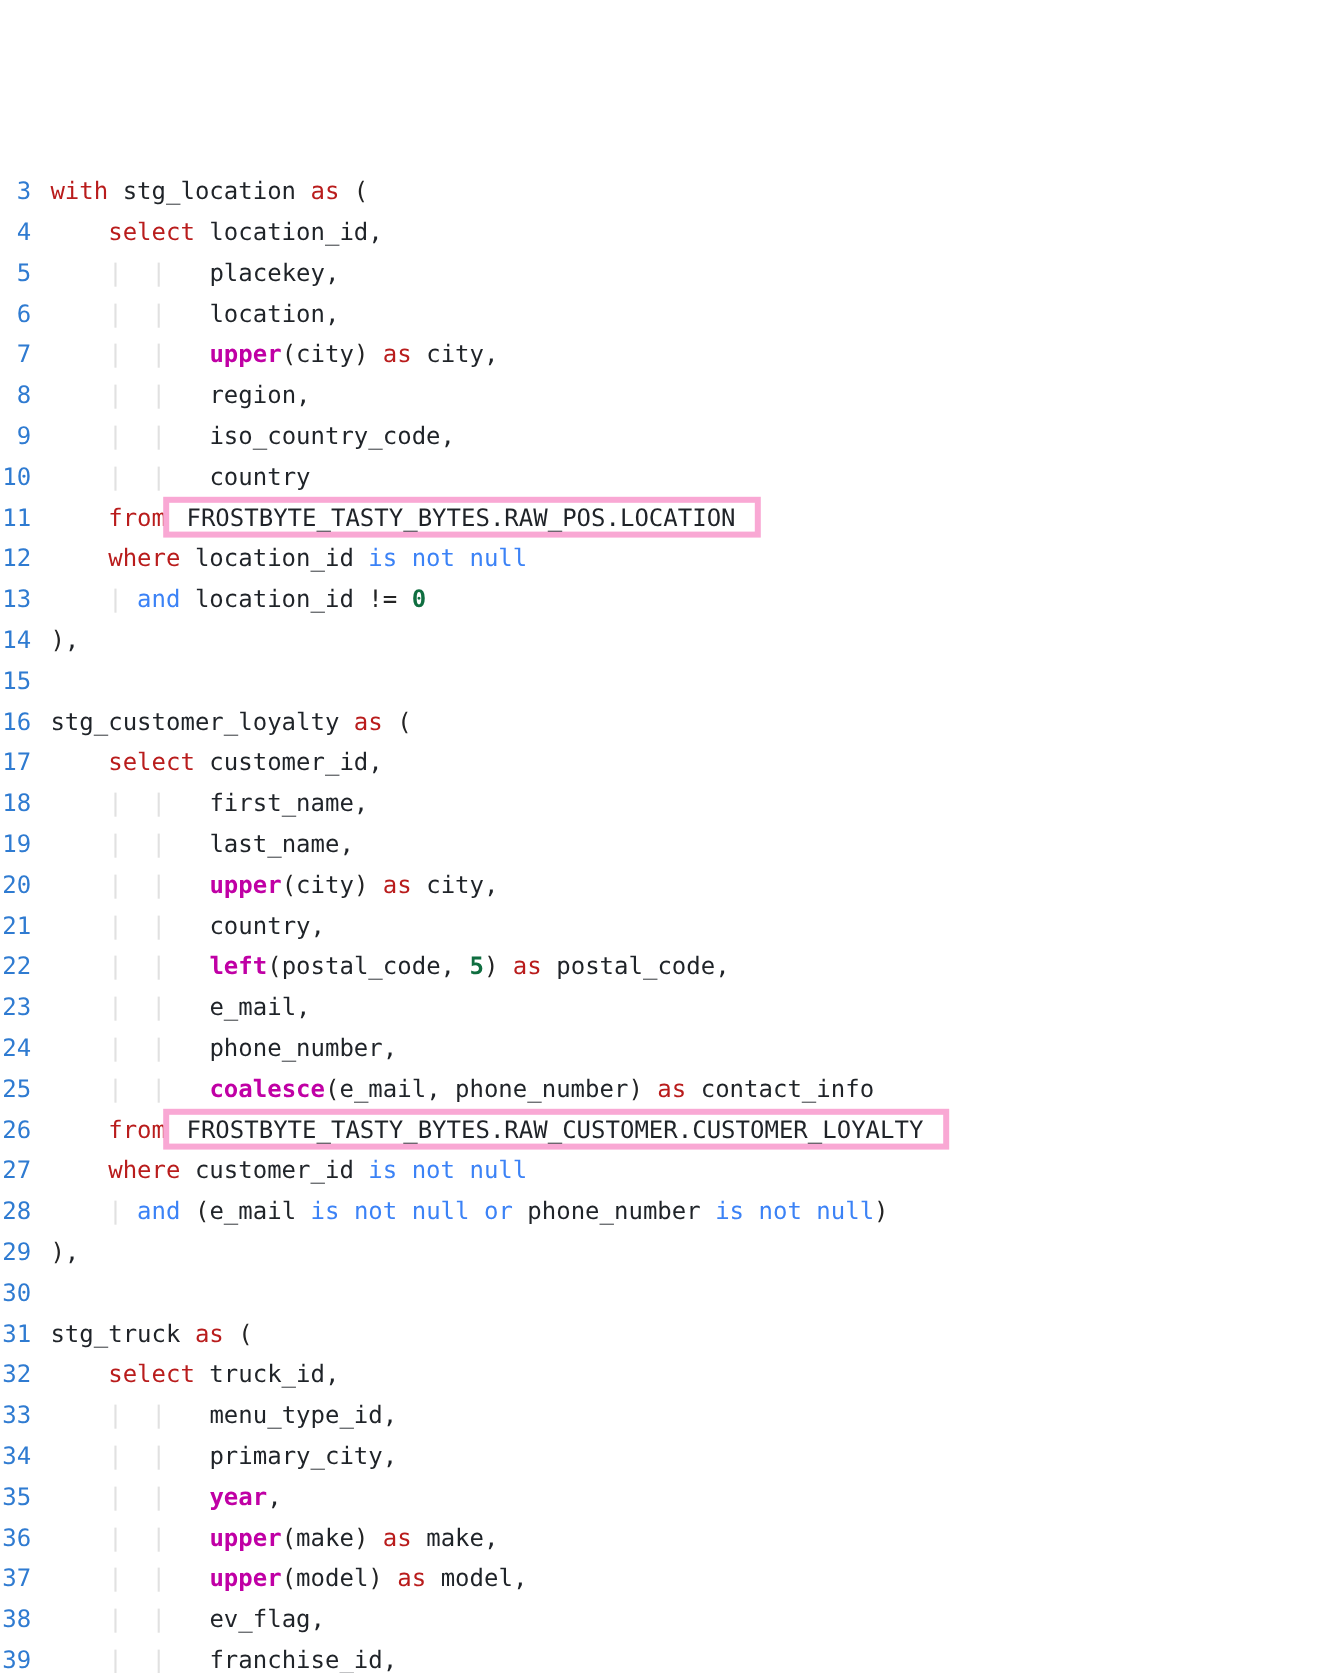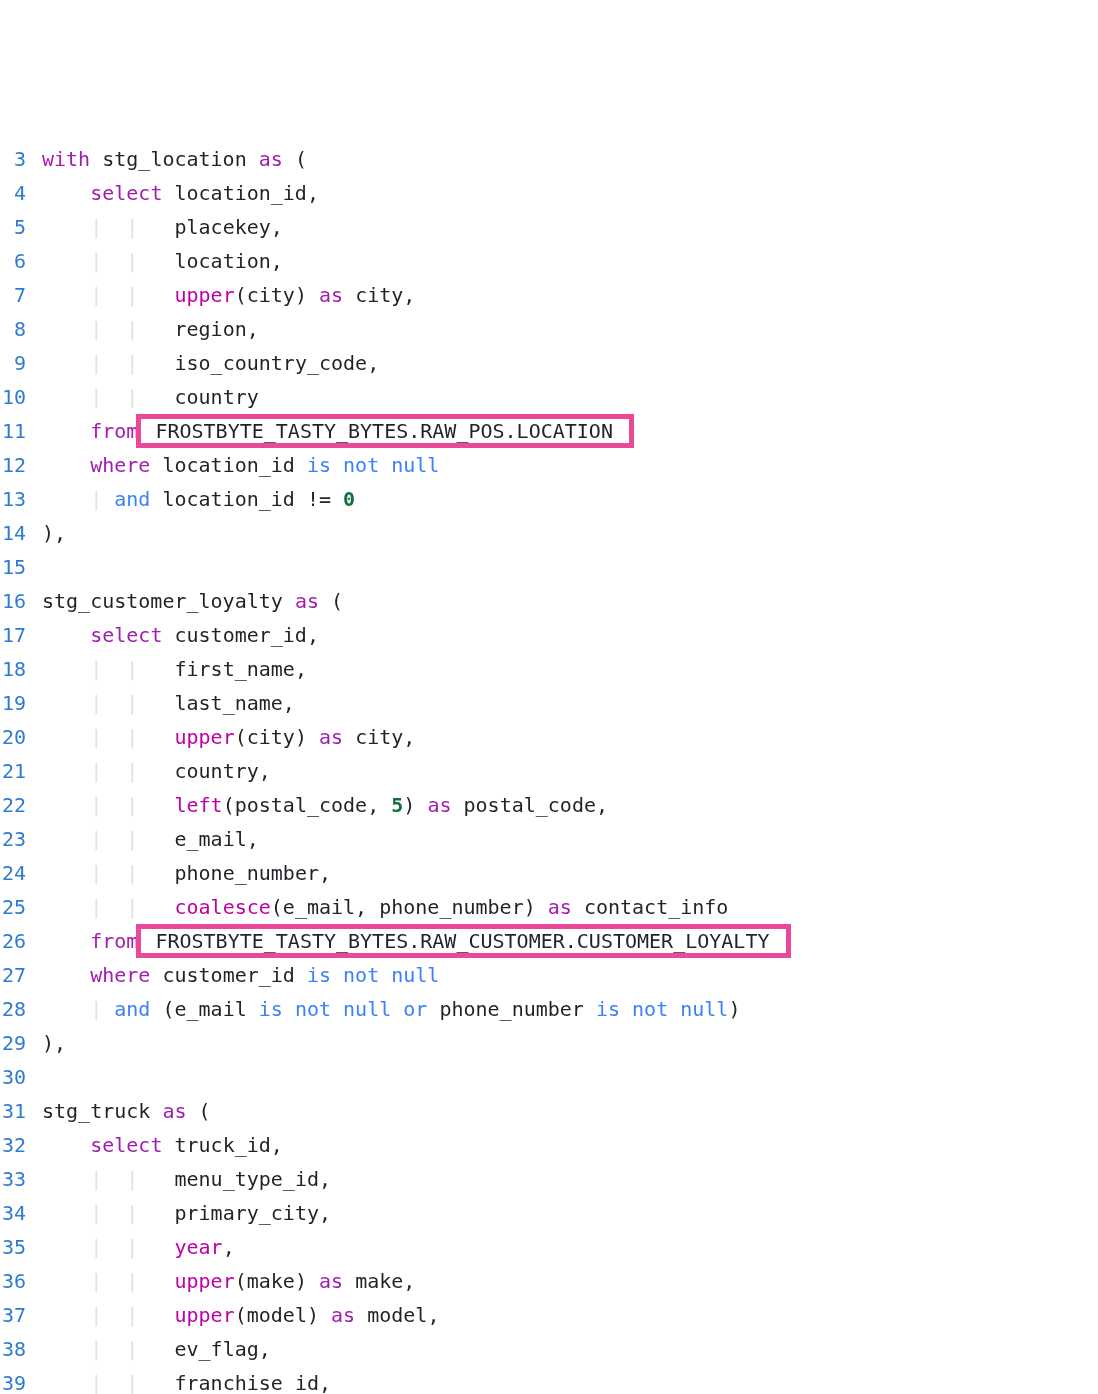--- a/index.html
+++ b/index.html
@@ -16,28 +16,28 @@
     .gutter {
       flex: 0 0 auto;
       text-align: right;
       padding-right: 16px;
       color: #2f7bd1;
       user-select: none;
       width: 42px;
     }
     .code { flex: 1; }
     .line { display: block; height: 1.7em; }
-    .kw      { color: #a21caf; }
-    .func    { color: #c000a5; }
+    .kw      { color: #b91c1c; }
+    .func    { color: #c000a5; font-weight: bold; }
     .punct   { color: #242424; }
     .grey    { color: #3b82f6; }
     .num     { color: #0f6e40; font-weight: 600; }
     .indent-guide { color: #e1e1e1; }
     .hl {
-      border: 5px solid #ec4899;
+      border: 5px solid #f9a8d4;
       padding: 0 4px 0 2px;
       display: inline-block;
       line-height: 1.2;
       margin-left: -2px;
     }
   </style>
 </head>
 <body>
 
 

